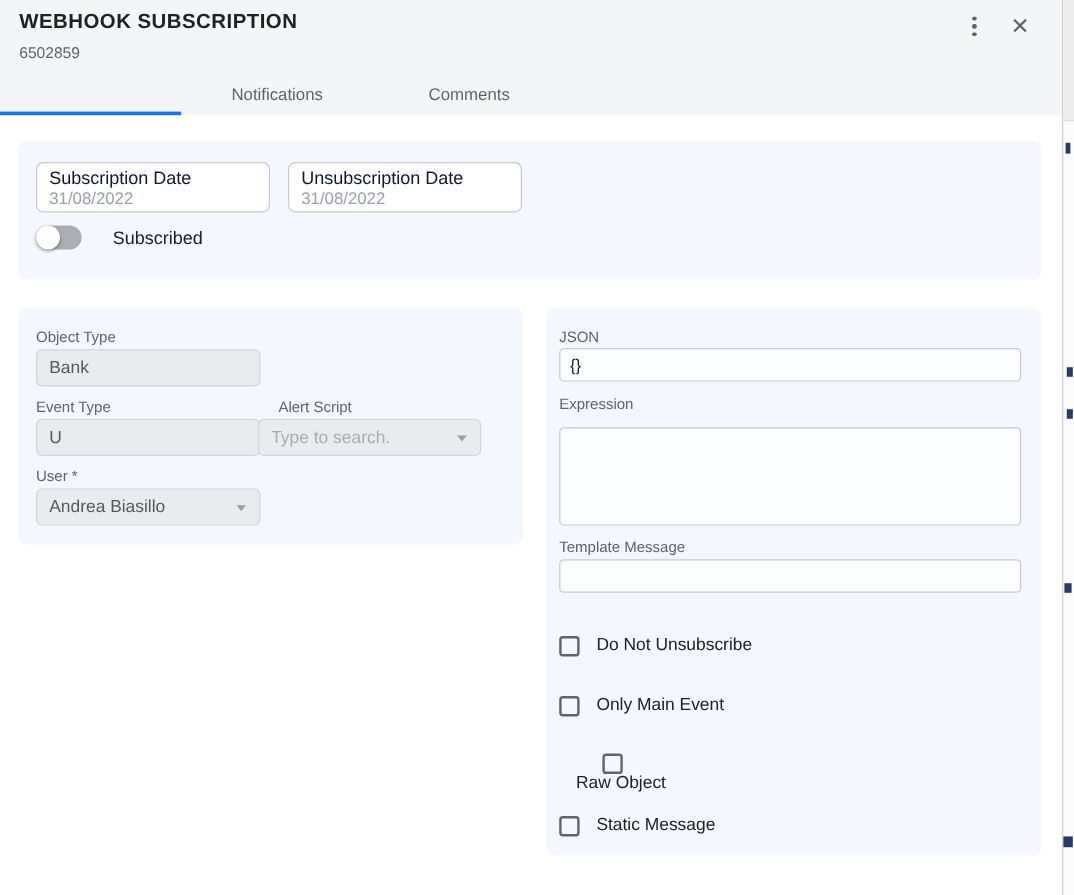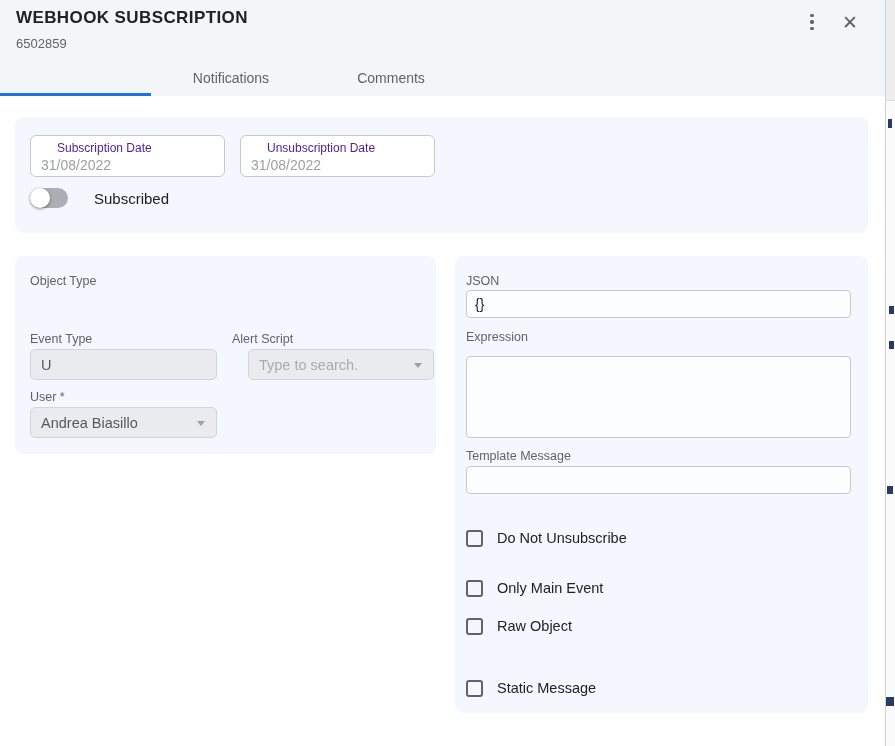--- a/index.html
+++ b/index.html
@@ -57,21 +57,21 @@
   .panel-dates { left:15px; top:117px; width:853px; height:116px; }
   .panel-left  { left:15px; top:256px; width:421px; height:198px; }
   .panel-right { left:455px; top:256px; width:413px; height:457px; }
 
   
   .datebox {
     position:absolute; top:18px; width:195px; height:42px;
     background:#ffffff; border:1px solid #c6c9cd; border-radius:6px;
     padding:4px 10px; cursor:pointer;
   }
-  .datebox .dlabel { font-size:12px; color:#4c1d95; font-weight:500; line-height:17px;margin-left:16px; }
+  .datebox .dlabel { font-size:15px; color:#0f172a; font-weight:500; line-height:17px; }
   .datebox .dvalue { font-size:14px; color:#9aa0a6; line-height:17px; }
 
   
   .toggle-row { position:absolute; left:15px; top:70px; height:22px; display:flex; align-items:center; }
   .toggle {
     position:relative; width:38px; height:20px; border-radius:10px;
     background:#abaeb2; cursor:pointer;
   }
   .toggle .knob {
     position:absolute; left:0; top:0; width:20px; height:20px; border-radius:50%;
@@ -158,28 +158,31 @@
   <div class="toggle-row">
     <div class="toggle">
       <div class="knob"></div>
     </div>
     <div class="toggle-label">Subscribed</div>
   </div>
 </div>
 
 <div class="panel panel-left">
   <div class="flabel" style="left:15px; top:18px;">Object Type</div>
+  <div class="gfield" style="left:15px; top:35px; width:187px;">
+    <span>Bank</span>
+  </div>
 
   <div class="flabel" style="left:15px; top:76px;">Event Type</div>
   <div class="gfield" style="left:15px; top:93px; width:187px;">
     <span>U</span>
   </div>
 
   <div class="flabel" style="left:217px; top:76px;">Alert Script</div>
-  <div class="gfield placeholder" style="left:233px; top:93px; width:186px;">
+  <div class="gfield placeholder" style="left:200px; top:93px; width:186px;">
     <span>Type to search.</span>
     <span class="caret"></span>
   </div>
 
   <div class="flabel" style="left:15px; top:134px;">User *</div>
   <div class="gfield" style="left:15px; top:151px; width:187px;">
     <span>Andrea Biasillo</span>
     <span class="caret"></span>
   </div>
 </div>
@@ -195,21 +198,21 @@
   <input class="winput" style="left: 11px; top: 210px; width: 385px; height: 28px;" value="">
 
   <div class="cbrow" style="top:272px;">
     <div class="cbbox"></div>
     <div class="cblabel">Do Not Unsubscribe</div>
   </div>
   <div class="cbrow" style="top:322px;">
     <div class="cbbox"></div>
     <div class="cblabel">Only Main Event</div>
   </div>
-  <div class="cbrow" style="top:360px;">
+  <div class="cbrow" style="top:372px;flex-direction:column;">
     <div class="cbbox"></div>
     <div class="cblabel">Raw Object</div>
   </div>
   <div class="cbrow" style="top:422px;">
     <div class="cbbox"></div>
     <div class="cblabel">Static Message</div>
   </div>
 </div>
 
 <div class="edge-strip">

